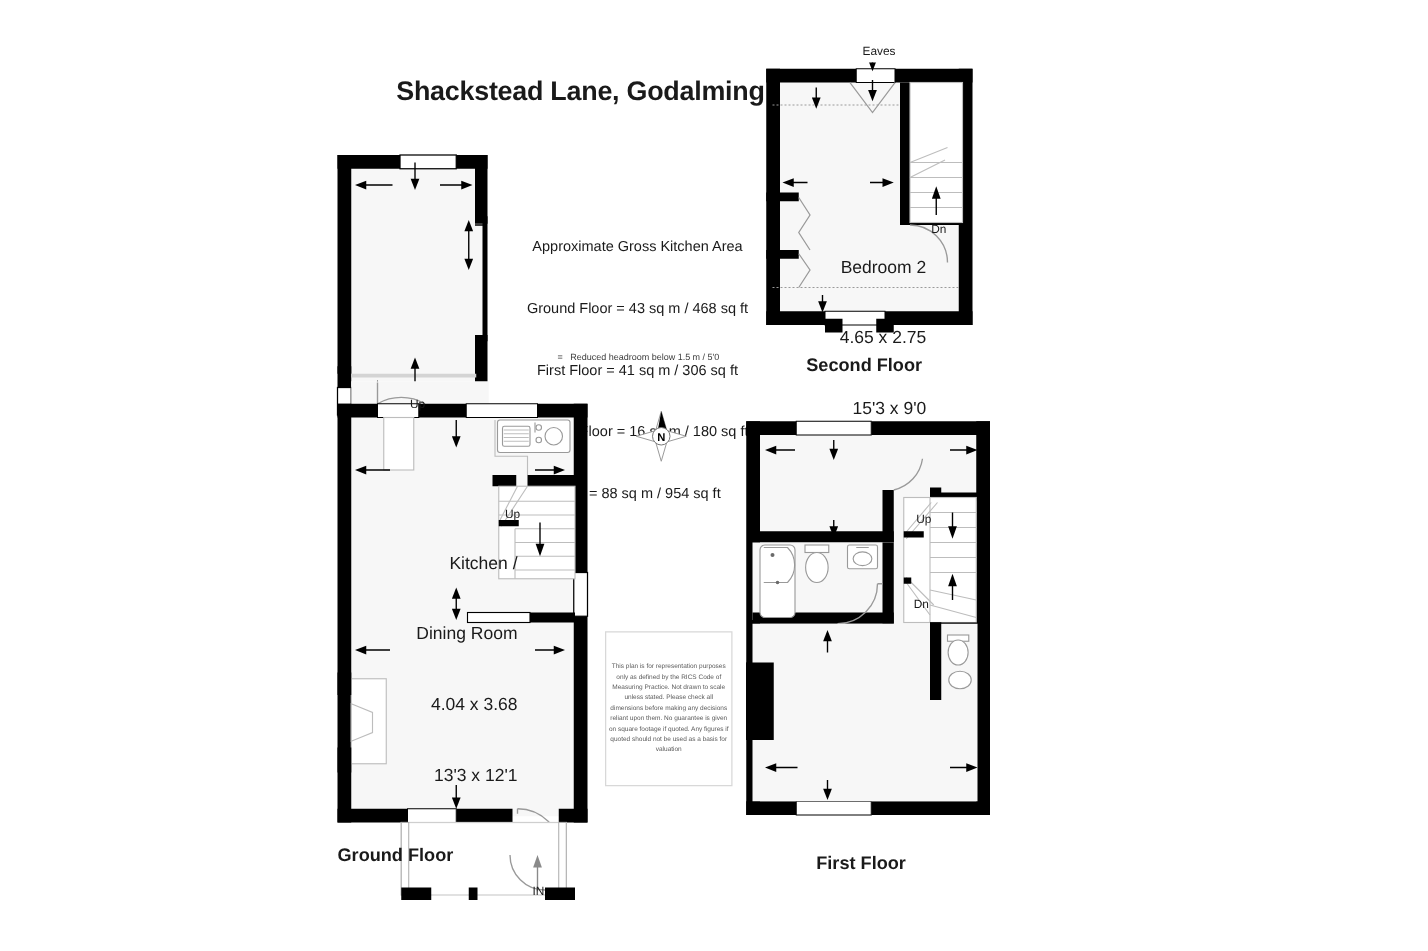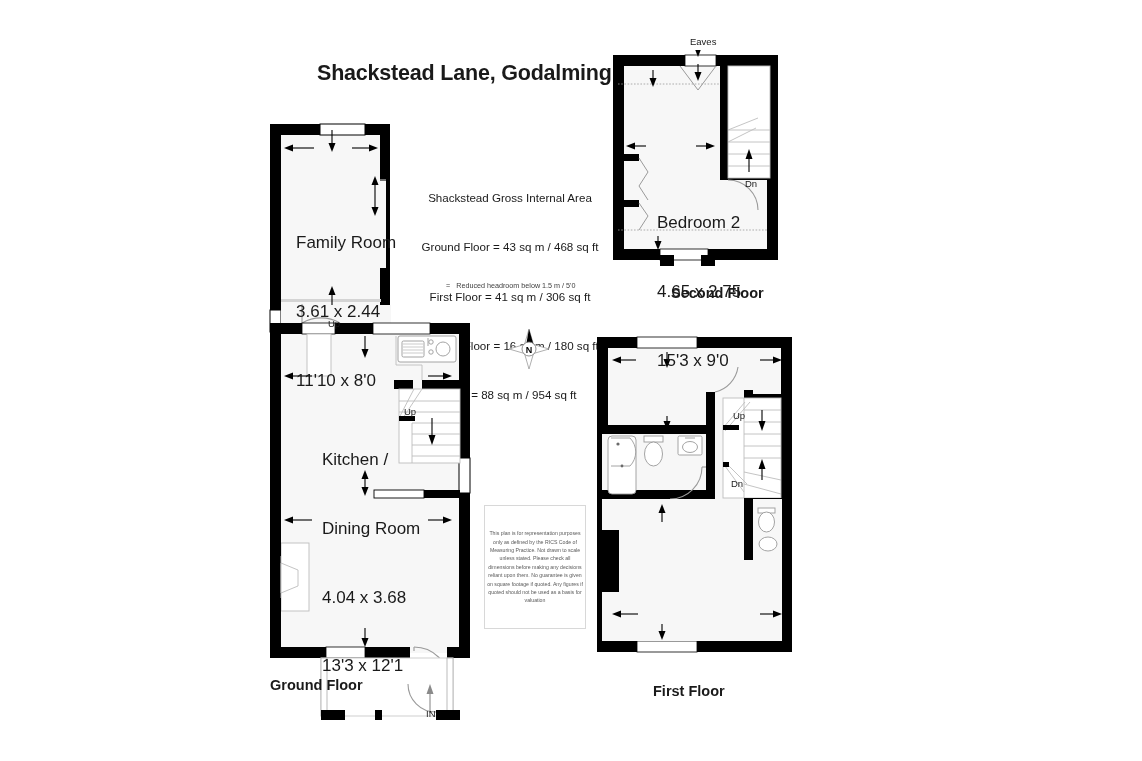--- a/index.html
+++ b/index.html
@@ -35,22 +35,22 @@
   .floor-label {
     font-size: 14.5px;
     font-weight: bold;
   }
   .area-block {
     font-size: 11.6px;
     text-align: center;
     line-height: 1.42;
   }
   .room-label {
-    font-size: 17px;
-    text-align: left;
+    font-size: 14px;
+    text-align: right;
     line-height: 1.35;
   }
   .small-note {
     font-size: 7.2px;
     color: #3d3d3d;
   }
   .disclaimer {
     font-size: 5.2px;
     color: #5a5a5a;
     text-align: center;
@@ -63,21 +63,21 @@
   svg { display:block; }
 </style>
 </head>
 <body>
 
 <div id="plan-root">
 
   <div class="txt title" style="left:285px; top:60px;margin-left:32px;">Shackstead Lane, Godalming</div>
 
   <div class="txt area-block" style="left:414px; top:157px; width:192px;">
-    <div>Shackstead Gross Internal Area</div>
+    <div>Approximate Gross Kitchen Area</div>
     <div>Ground Floor = 43 sq m / 468 sq ft</div>
     <div>First Floor = 41 sq m / 306 sq ft</div>
     <div>Second Floor = 16 sq m / 180 sq ft</div>
     <div>Total = 88 sq m / 954 sq ft</div>
   </div>
 
   <div style="position:absolute; left:446px; top:281px; display:flex; align-items:center; gap:6px;">
     <span class="small-note">=</span>
     <span class="small-note">Reduced headroom below 1.5 m / 5'0</span>
   </div>
@@ -242,25 +242,20 @@
       <line x1="26" y1="402" x2="50" y2="402"></line>
       <polygon points="22,402 31,398.5 31,405.5" fill="#000" stroke="none"></polygon>
       <line x1="186" y1="402" x2="166" y2="402"></line>
       <polygon points="190,402 181,398.5 181,405.5" fill="#000" stroke="none"></polygon>
 
       <line x1="103" y1="510" x2="103" y2="524"></line>
       <polygon points="103,529 99.5,520 106.5,520" fill="#000" stroke="none"></polygon>
     </g>
   </svg>
 
-  <div class="txt room-label" style="left:296px; top:186px; width:80px;">
-    <div>Family Room</div>
-    <div>3.61 x 2.44</div>
-    <div>11'10 x 8'0</div>
-  </div>
 
   <div class="txt mini" style="left:328px; top:318px;">Up</div>
 
   <div class="txt room-label" style="left:322px; top:403px; width:92px;">
     <div>Kitchen /</div>
     <div>Dining Room</div>
     <div>4.04 x 3.68</div>
     <div>13'3 x 12'1</div>
   </div>
 
@@ -466,15 +461,15 @@
   <div class="txt mini" style="left:690px; top:36px;text-align:center;">Eaves</div>
 
   <div class="txt room-label" style="left:657px; top:166px; width:84px;">
     <div>Bedroom 2</div>
     <div>4.65 x 2.75</div>
     <div>15'3 x 9'0</div>
   </div>
 
   <div class="txt mini" style="left:745px; top:178px;">Dn</div>
 
-  <div class="txt floor-label" style="left:645px; top:285px;margin-left:26px;">Second Floor</div>
+  <div class="txt floor-label" style="left:645px; top:285px;">Second Floor</div>
 
 </div>
 
 </body></html>

